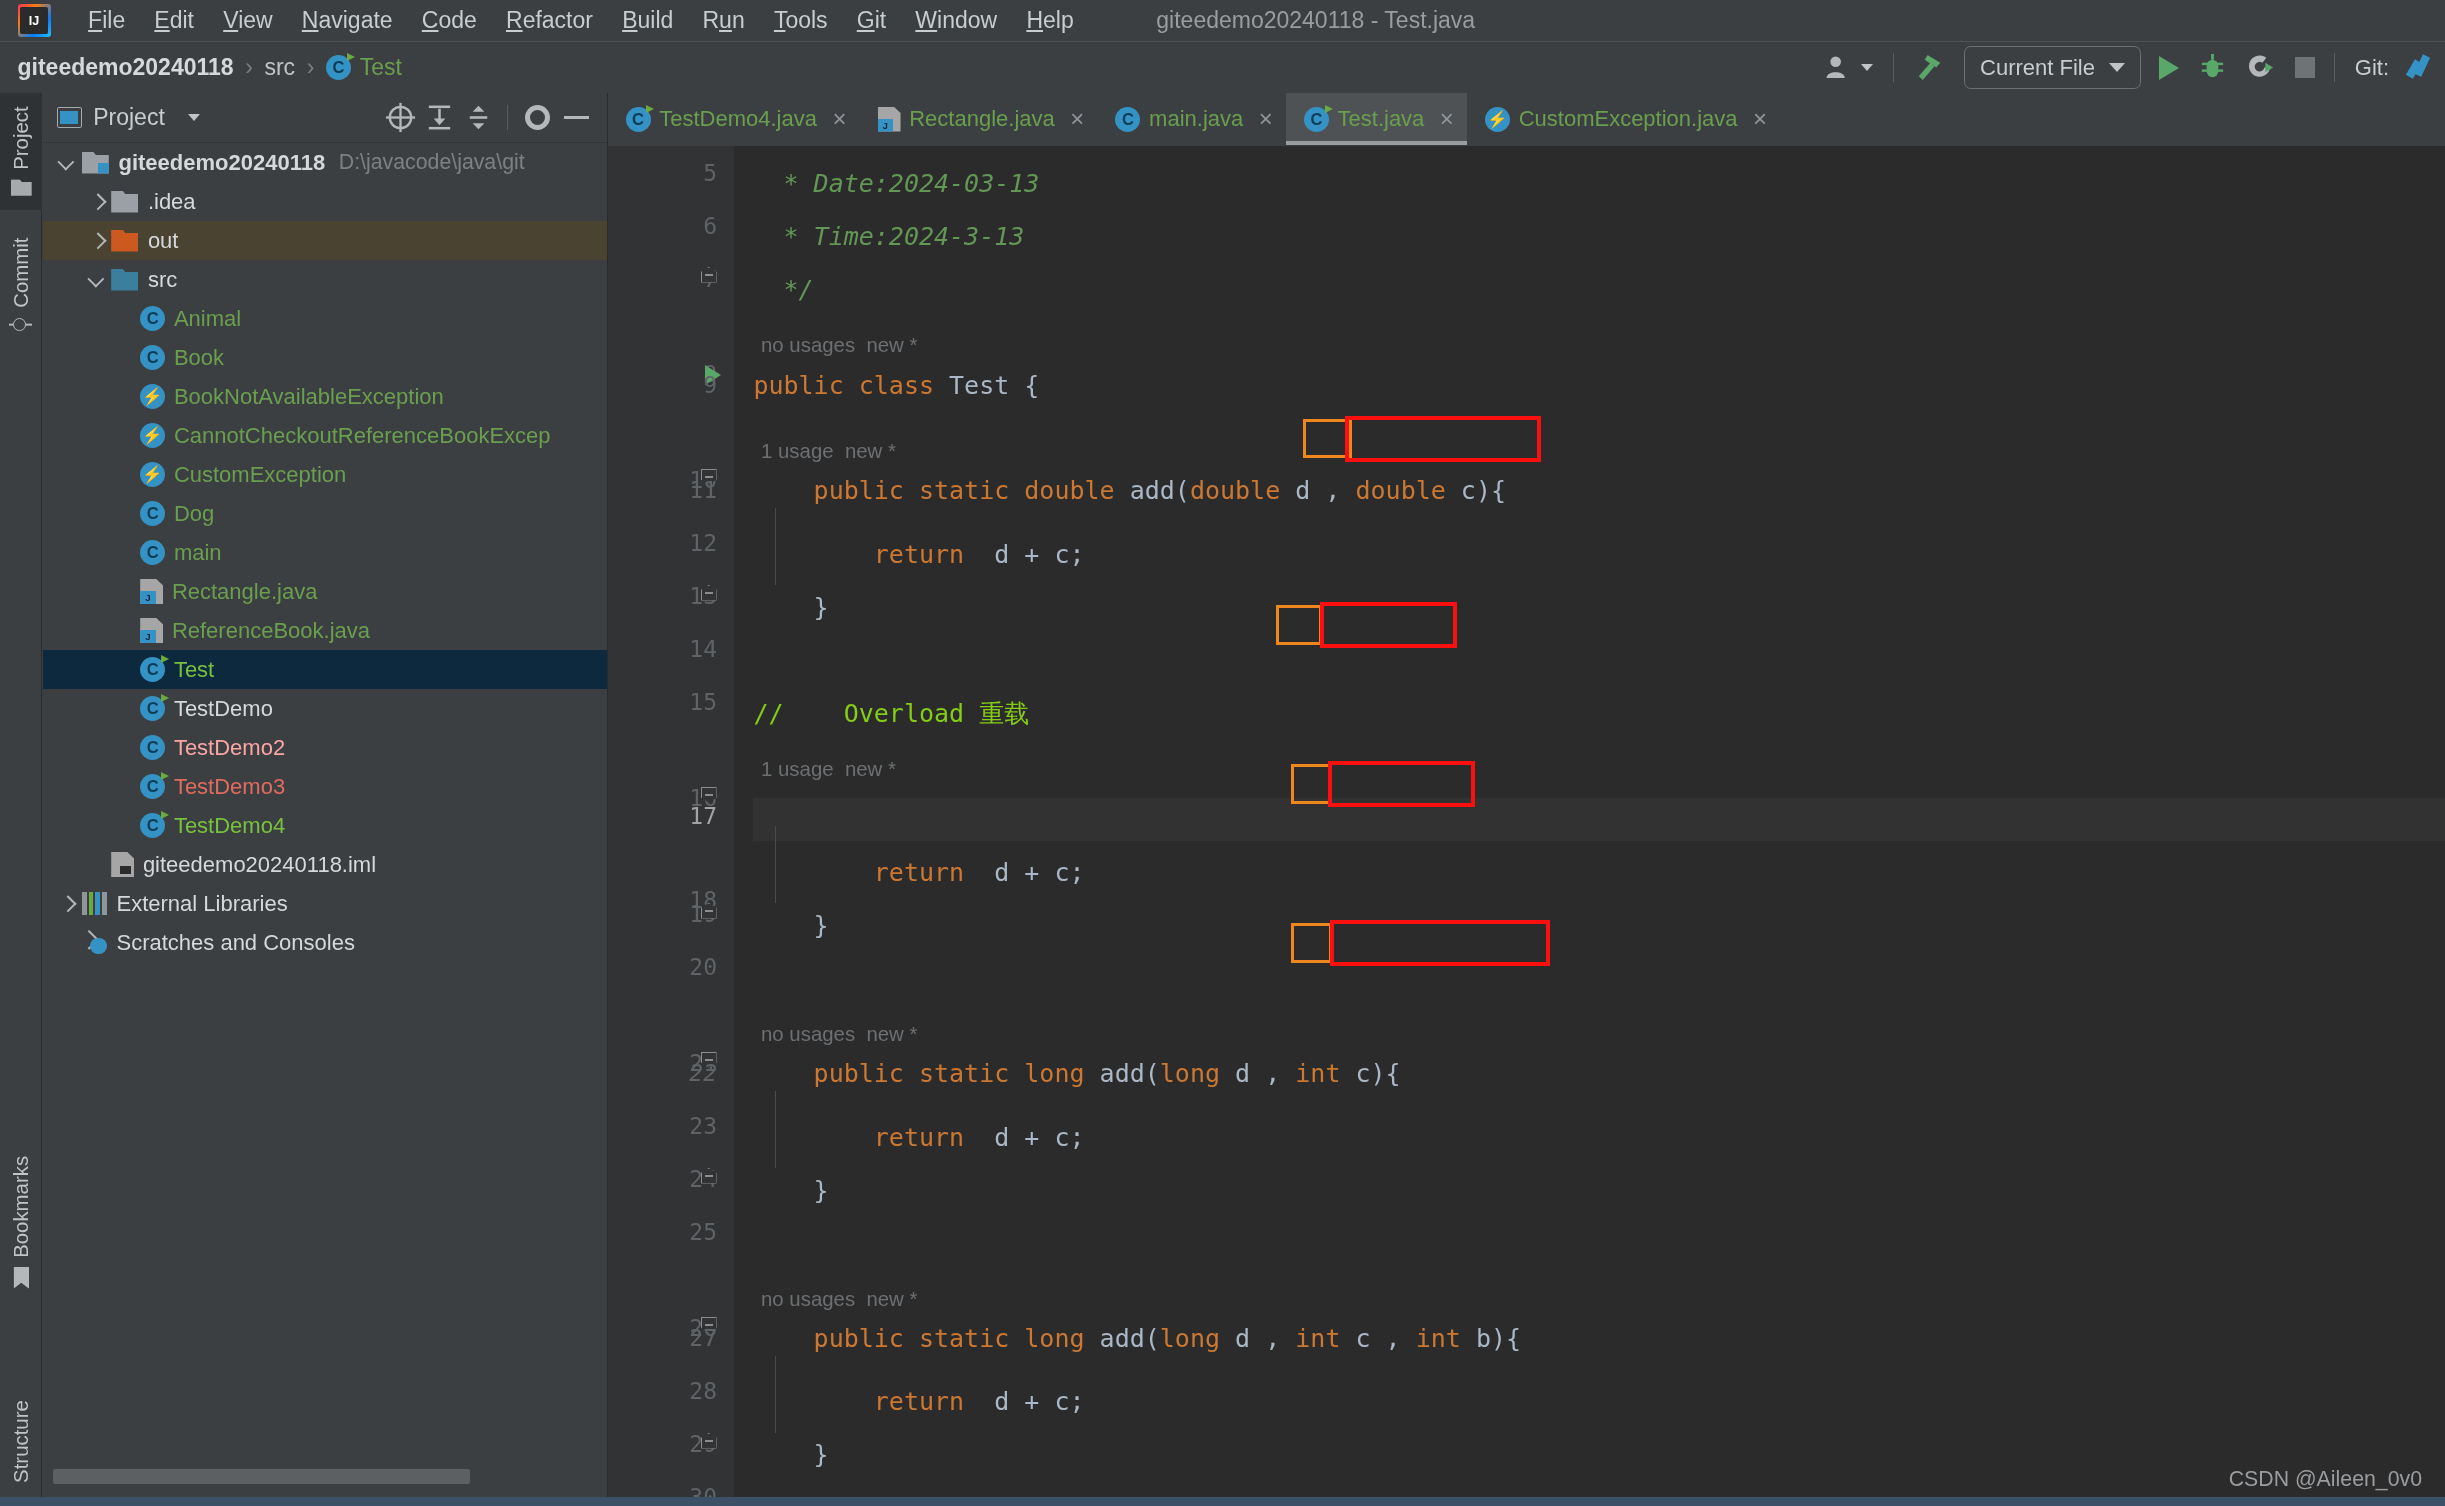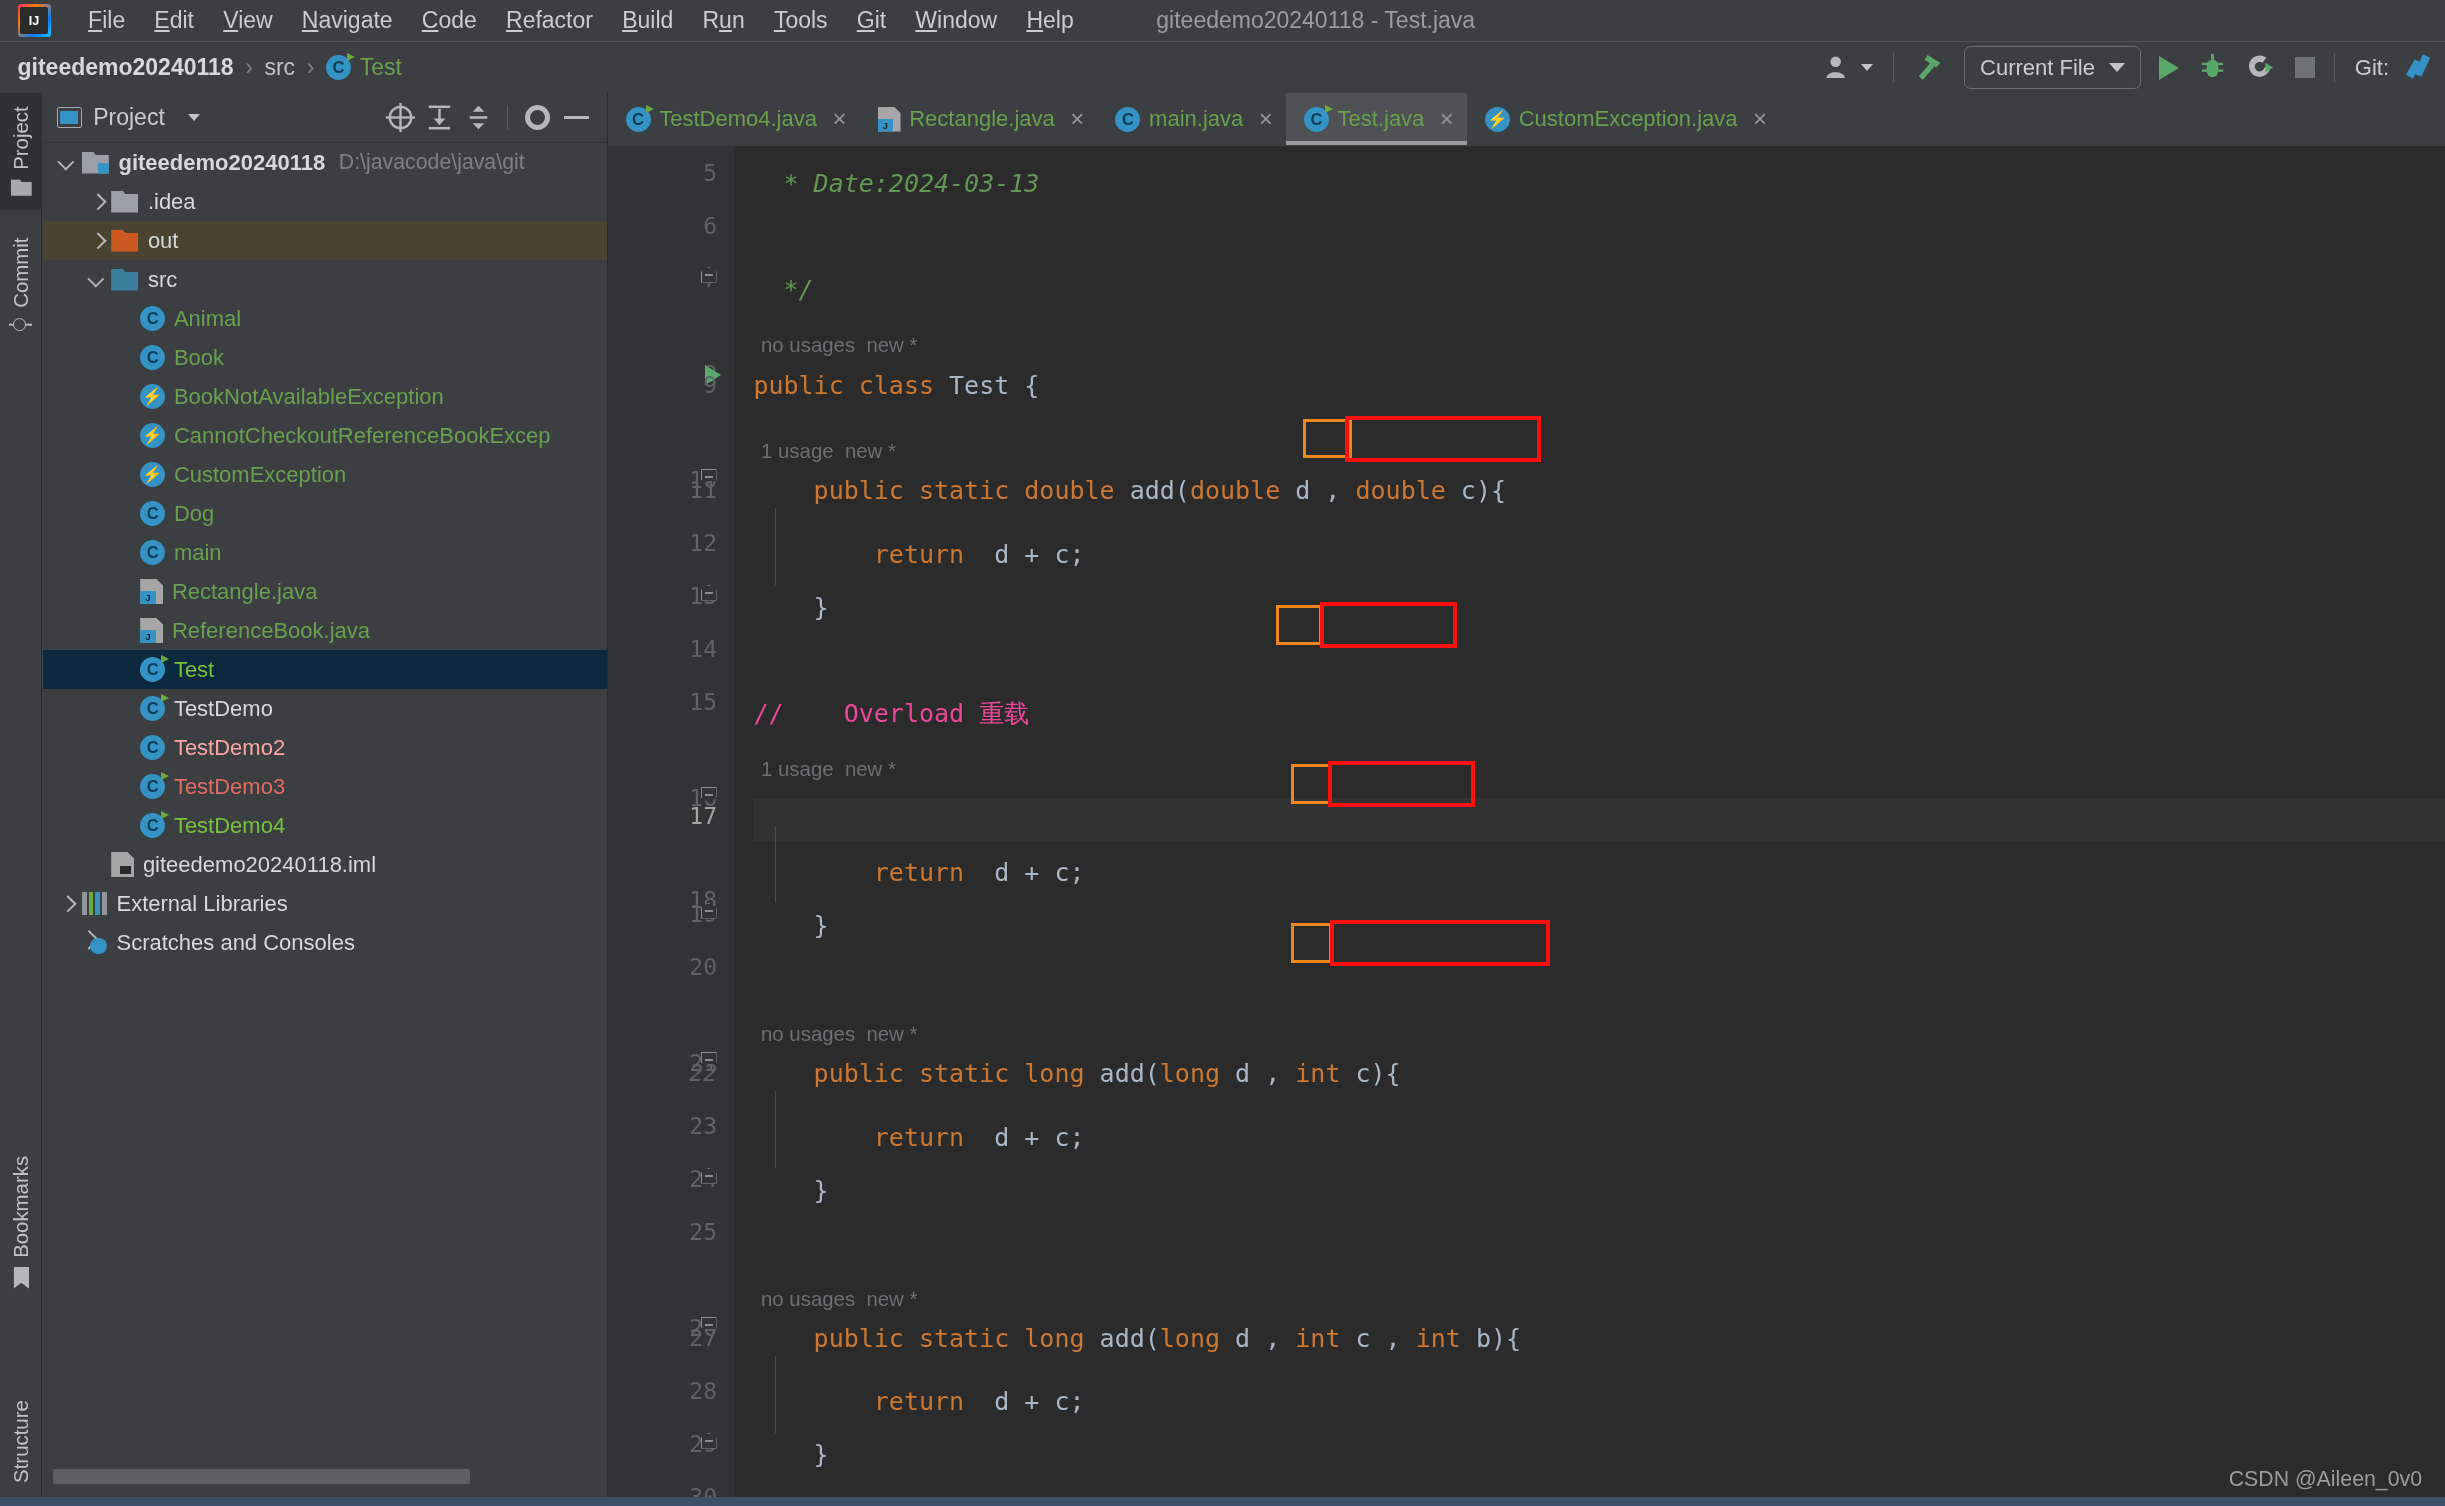--- a/index.html
+++ b/index.html
@@ -317,21 +317,21 @@
   .runmark {
     position: absolute; left: 97px; width: 0; height: 0;
     border-left: 16.5px solid #59a869;
     border-top: 10.7px solid transparent; border-bottom: 10.7px solid transparent;
   }
   .indent-guide {
     position: absolute; width: 1px; background: #4b4b4b;
   }
   .kw   { color: #cc7832; }
   .cmt  { color: #629755; font-style: italic; }
-  .lcmt { color: #ec4899; }
+  .lcmt { color: #84cc16; }
   .txt  { color: #a9b7c6; }
 
   
   .hl-box { position: absolute; pointer-events: none; }
   .hl-orange { border: 3.9px solid #f0861e; }
   .hl-red { border: 4.9px solid #fb0f0f; }
 
   
   #watermark {
     position: absolute; right: 23px; bottom: 15.5px;
@@ -691,20 +691,21 @@
       <div class="lnum" style="top: 1179px;">27</div>
       <div class="lnum" style="top: 1232px;">28</div>
       <div class="lnum" style="top: 1285px;">29</div>
       <div class="fold" style="top: 1287px;">
         <div class="fold-box fold-bot"></div>
       </div>
       <div class="lnum" style="top: 1338px;">30</div>
     </div>
   <div id="code-area">
       <div class="line" style="top: 3.9px; left: 19.4px;"><span class="cmt">  * Date:2024-03-13</span></div>
+      <div class="line" style="top: 57px; left: 19.4px;"><span class="cmt">  * Time:2024-3-13</span></div>
       <div class="line" style="top: 110px; left: 19.4px;"><span class="cmt">  */</span></div>
       <div class="hint" style="left: 27px; top: 176px;">no usages  new *</div>
       <div class="line" style="top: 206px; left: 19.4px;"><span class="kw">public class </span><span class="txt">Test {</span></div>
       <div class="line" style="top: 216px; left: 19.4px;"></div>
       <div class="hint" style="left: 27px; top: 282px;">1 usage  new *</div>
       <div class="line" style="top: 311px; left: 19.4px;"><span class="kw">    public static double </span><span class="txt">add</span><span class="txt">(</span><span class="kw">double </span><span class="txt">d , </span><span class="kw">double </span><span class="txt">c</span><span class="txt">){</span></div>
       <div class="line" style="top: 322px; left: 19.4px;"></div>
       <div class="line" style="top: 375px; left: 19.4px;"><span class="kw">        return </span><span class="txt"> d + c;</span></div>
       <div class="line" style="top: 428px; left: 19.4px;"><span class="txt">    }</span></div>
       <div class="line" style="top: 481px; left: 19.4px;"></div>

